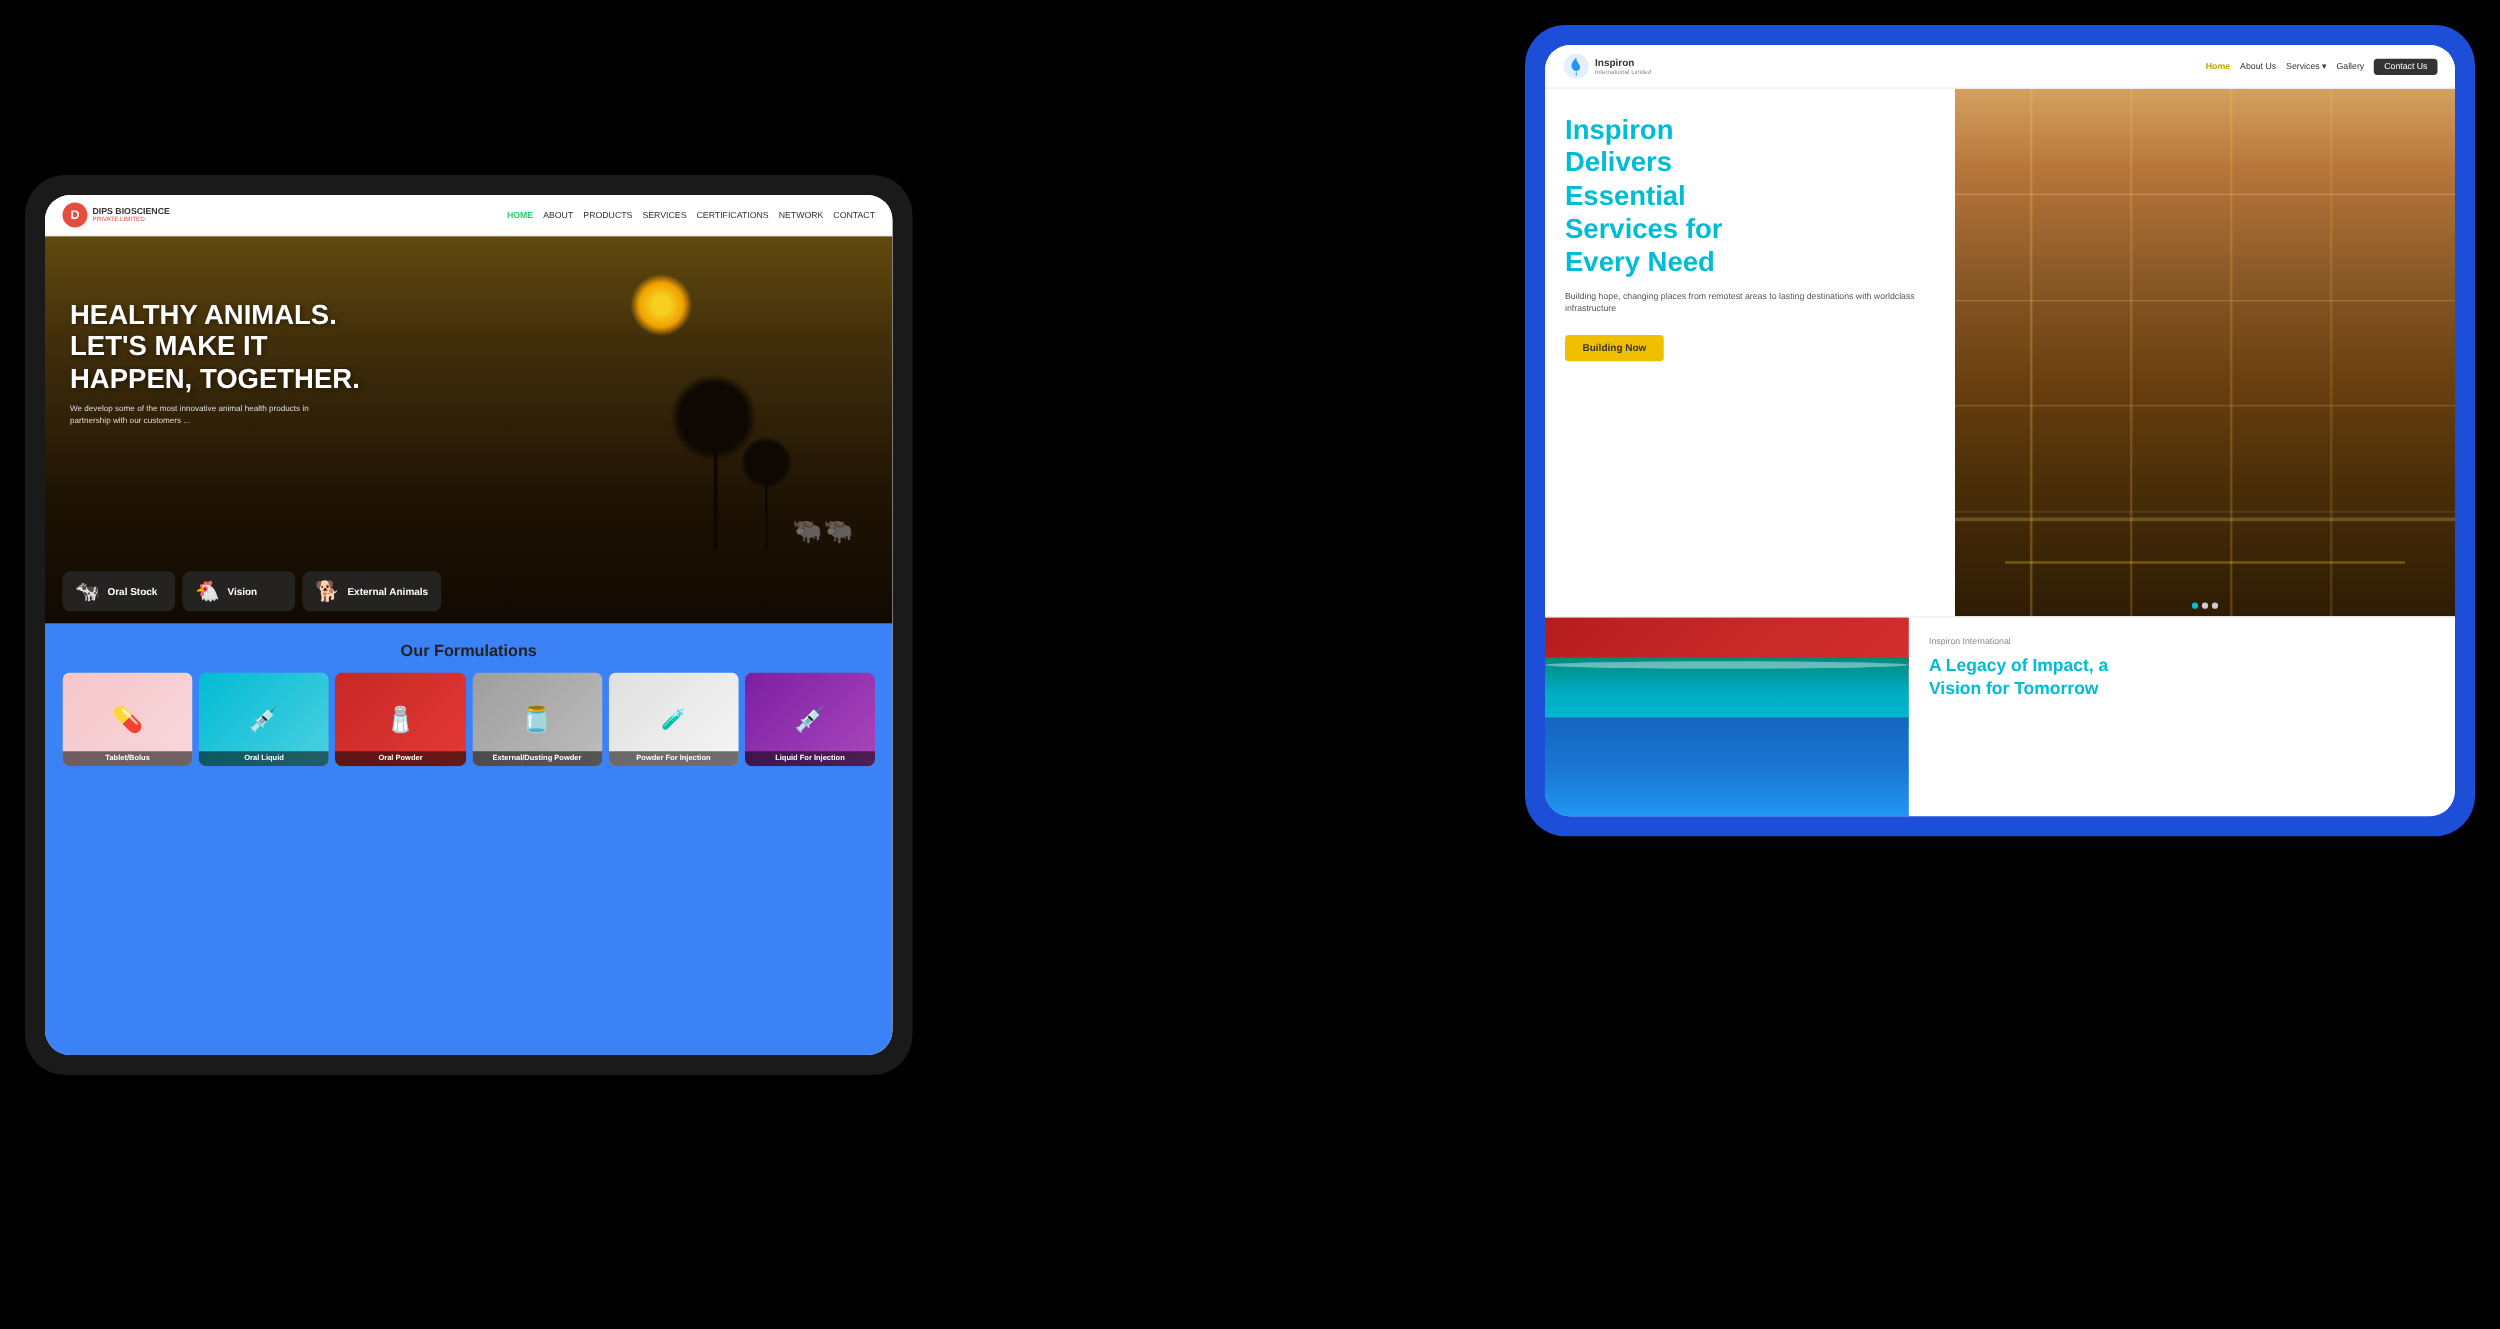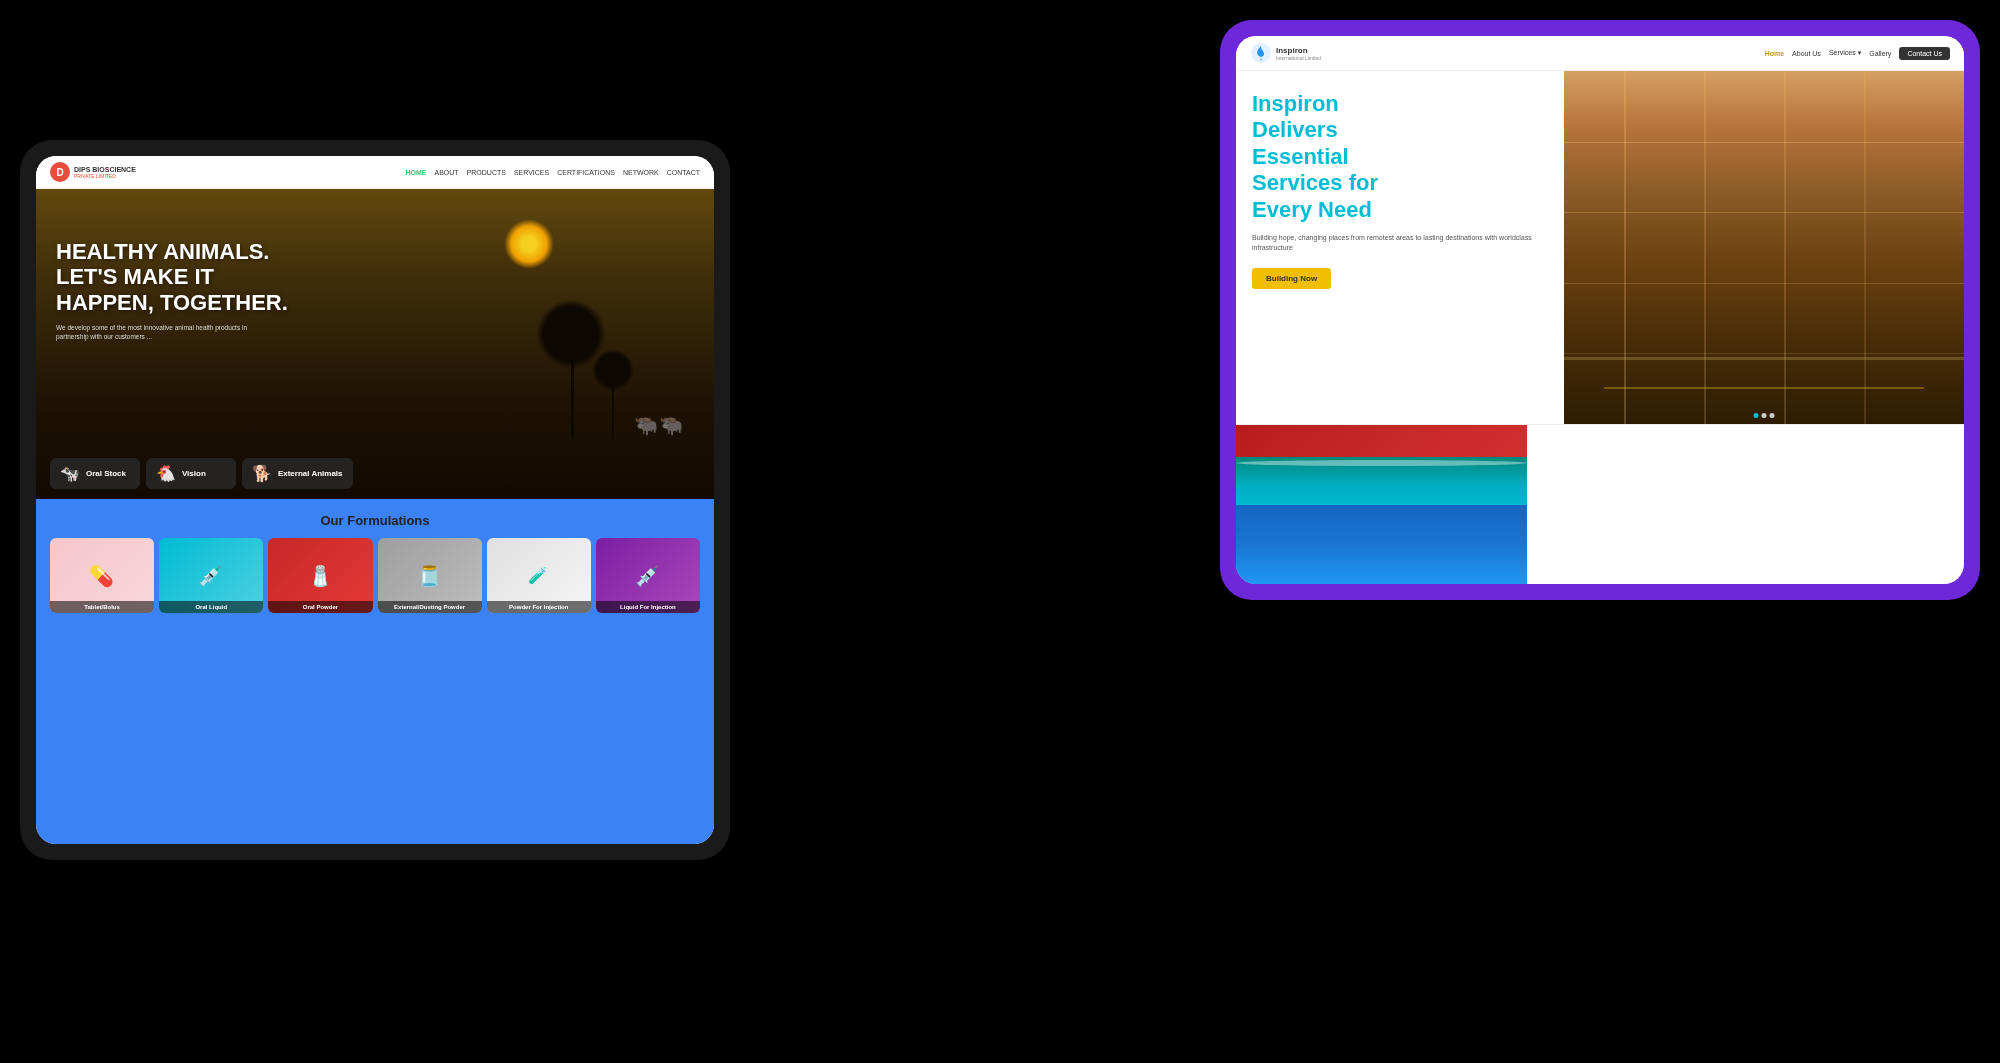--- a/index.html
+++ b/index.html
@@ -183,22 +183,22 @@
       padding: 3px 2px;
       font-weight: 600;
     }
 
     
     .tablet-right {
       position: absolute;
       right: 20px;
       top: 20px;
       width: 760px;
-      height: 580px;
-      background: #6d28d9;
+      height: 649px;
+      background: #1d4ed8;
       border-radius: 32px;
       box-shadow: 0 8px 40px rgba(0,0,0,0.7);
       overflow: hidden;
     }
     .tablet-right-inner {
       position: absolute;
       top: 16px; left: 16px; right: 16px; bottom: 16px;
       background: #fff;
       border-radius: 20px;
       overflow: hidden;
@@ -522,17 +522,23 @@
         <div class="beach-bg">
 
           <div style="position:absolute;top:0;left:0;right:0;height:25%;background:linear-gradient(135deg,#b71c1c,#c62828,#d32f2f);"></div>
           <div style="position:absolute;top:20%;left:0;right:0;height:35%;background:linear-gradient(180deg,#00897b,#00acc1,#00bcd4);"></div>
           <div style="position:absolute;top:50%;left:0;right:0;bottom:0;background:linear-gradient(180deg,#1565c0,#1976d2,#2196f3);"></div>
 
           <div style="position:absolute;top:22%;left:0;right:0;height:6px;background:rgba(255,255,255,0.4);border-radius:50%;"></div>
         </div>
       </div>
 
+      <div class="right-bottom-content">
+        <div class="bottom-tag">Inspiron International</div>
+        <div class="bottom-headline">
+          A Legacy of Impact, a<br>Vision for Tomorrow
+        </div>
+      </div>
 
     </div>
 
   </div>
 </div>
 
 </body></html>

